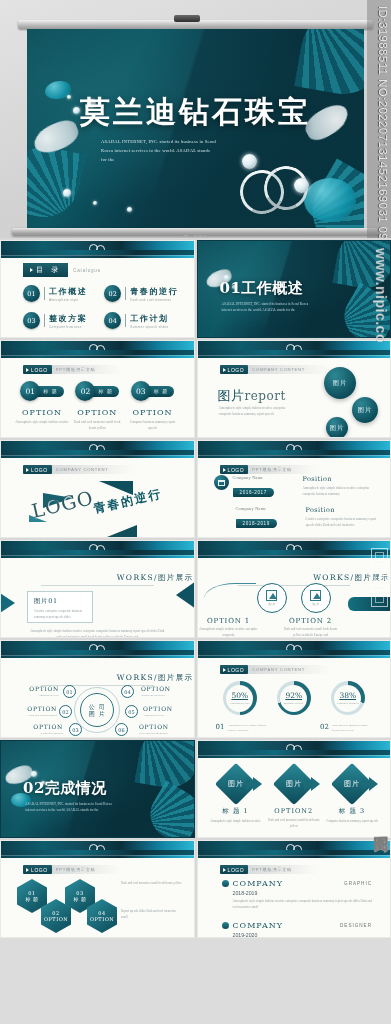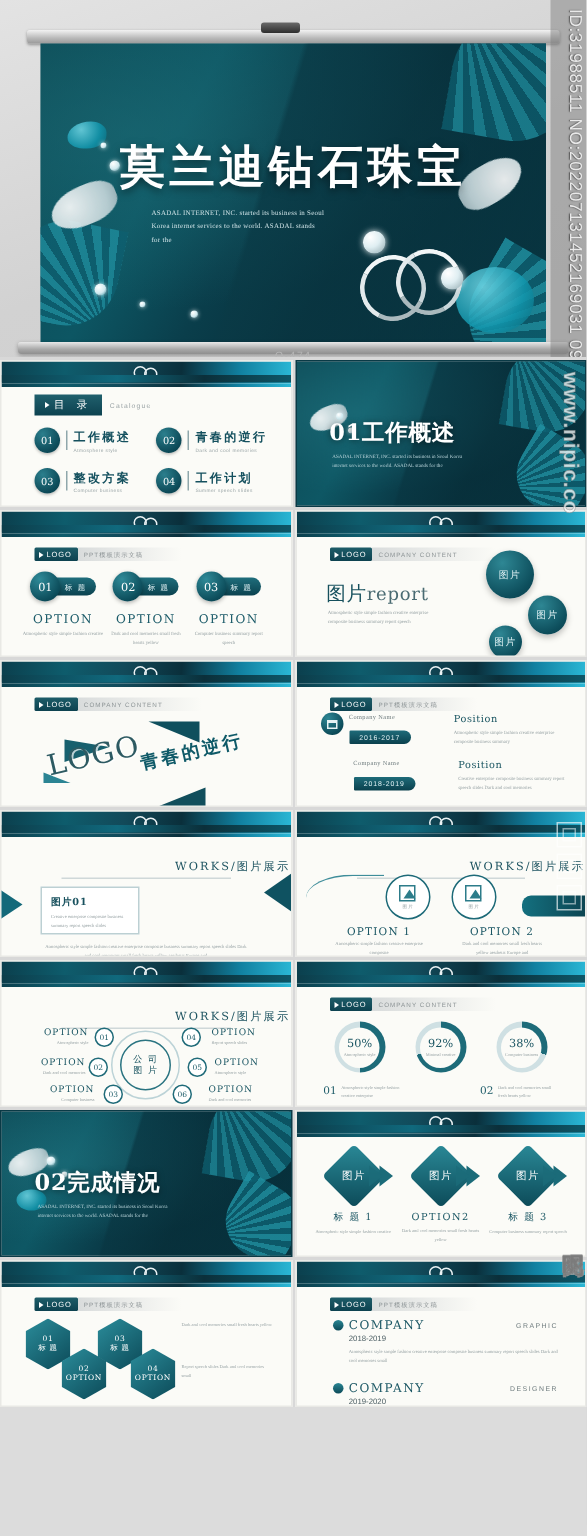--- a/index.html
+++ b/index.html
@@ -326,21 +326,21 @@
     color:#1d5360; font-size:7.5px; letter-spacing:1.4px;
     font-family:"DejaVu Serif", serif;
   }
   .works-rule { position:absolute; left:40px; right:40px; top:44px; height:1px; background:#cfd8d9; }
   .wbox {
     position:absolute; top:50px; width:66px; height:32px;
     border:1px solid #bcd0d3; background:#fff;
     padding:5px 6px;
   }
   .wbox.b1 { left:26px; } .wbox.b2 { left:104px; }
-  .wbox h5 { color:#18515e; font-size:6.5px; letter-spacing:.6px; font-family:"DejaVu Serif", serif; font-weight:700; }
+  .wbox h5 { color:#18515e; font-size:6.5px; letter-spacing:.6px; font-family:"DejaVu Serif", serif; font-weight:400; }
   .wbox p { color:#9aa5a7; font-size:3.1px; line-height:1.9; margin-top:3px; }
   .works-foot { position:absolute; left:28px; right:28px; top:88px; color:#9aa5a7; font-size:3.1px; line-height:1.9; text-align:center; }
   .wedge { position:absolute; }
   .wedge.w-left { left:-10px; top:46px; width:0;height:0;
     border-left:24px solid #14697a; border-top:16px solid transparent; border-bottom:16px solid transparent; }
   .wedge.w-right { right:-8px; top:36px; width:0;height:0;
     border-right:26px solid #0f5261; border-top:18px solid transparent; border-bottom:18px solid transparent; }
   
   .wc-wrap { position:absolute; left:0; right:0; top:42px; display:flex; justify-content:center; gap:14px; }
   .wc {
@@ -350,21 +350,21 @@
   }
   .wc .ph {
     width:11px;height:11px;border:1px solid #2d7c8a; position:relative;
   }
   .wc .ph:after {
     content:""; position:absolute; left:1.5px; bottom:1px;
     width:0;height:0;border-left:4px solid transparent;border-right:4px solid transparent;
     border-bottom:6px solid #2d7c8a;
   }
   .wc small { color:#8d9b9e; font-size:3px; margin-top:1.5px; }
-  .wc-labels { position:absolute; left:0; right:0; top:76px; display:flex; justify-content:center; gap:20px; }
+  .wc-labels { position:absolute; left:0; right:0; top:76px; display:flex; justify-content:flex-start; gap:20px; }
   .wc-labels .lb { width:62px; text-align:center; }
   .wc-labels h5 { color:#1b5764; font-size:7px; letter-spacing:.8px; font-weight:400; font-family:"DejaVu Serif", serif; }
   .wc-labels p { color:#9aa5a7; font-size:3.1px; line-height:1.9; margin-top:2px; }
   .swoosh { position:absolute; }
   .swoosh.sl { left:6px; top:42px; width:52px;height:26px;
     border-top:1px solid #3e8d9a; border-radius:60% 0 0 0; }
   .swoosh.sr { right:-6px; top:56px; width:48px;height:14px;
     background:linear-gradient(90deg,#14707f,#0b3f4c); border-radius:6px 0 0 6px; }
   
   .hub-center {
@@ -388,21 +388,21 @@
   .hub-lab { position:absolute; width:44px; }
   .hub-lab h6 { color:#1c5764; font-size:6px; letter-spacing:.7px; font-weight:400; font-family:"DejaVu Serif", serif; }
   .hub-lab p { color:#9aa5a7; font-size:2.9px; line-height:1.8; margin-top:1px; }
   
   .donuts { position:absolute; left:0; right:0; top:40px; display:flex; justify-content:center; gap:20px; }
   .donut {
     width:34px;height:34px;border-radius:50%;
     display:flex; flex-direction:column; align-items:center; justify-content:center;
     position:relative;
   }
-  .donut .val { color:#1a5562; font-size:7.5px; font-family:"DejaVu Serif", serif; }
+  .donut .val { color:#1a5562; font-size:7.5px; font-family:"DejaVu Serif", serif;text-decoration:underline; }
   .donut .cap { color:#9aa5a7; font-size:2.9px; margin-top:1px; }
   .donut-ring { position:absolute; inset:0; border-radius:50%; }
   .dn-nums { position:absolute; left:18px; right:18px; top:82px; display:flex; justify-content:space-between; }
   .dn-item { display:flex; align-items:flex-start; gap:3px; width:52px; }
   .dn-item b { color:#1b5a67; font-size:7px; font-family:"DejaVu Serif", serif; font-weight:400; }
   .dn-item p { color:#9aa5a7; font-size:2.9px; line-height:1.8; }
   
   .chevs { position:absolute; left:10px; right:10px; top:28px; display:flex; justify-content:space-between; }
   .chev-cell { width:56px; text-align:center; position:relative; }
   .diamond {

